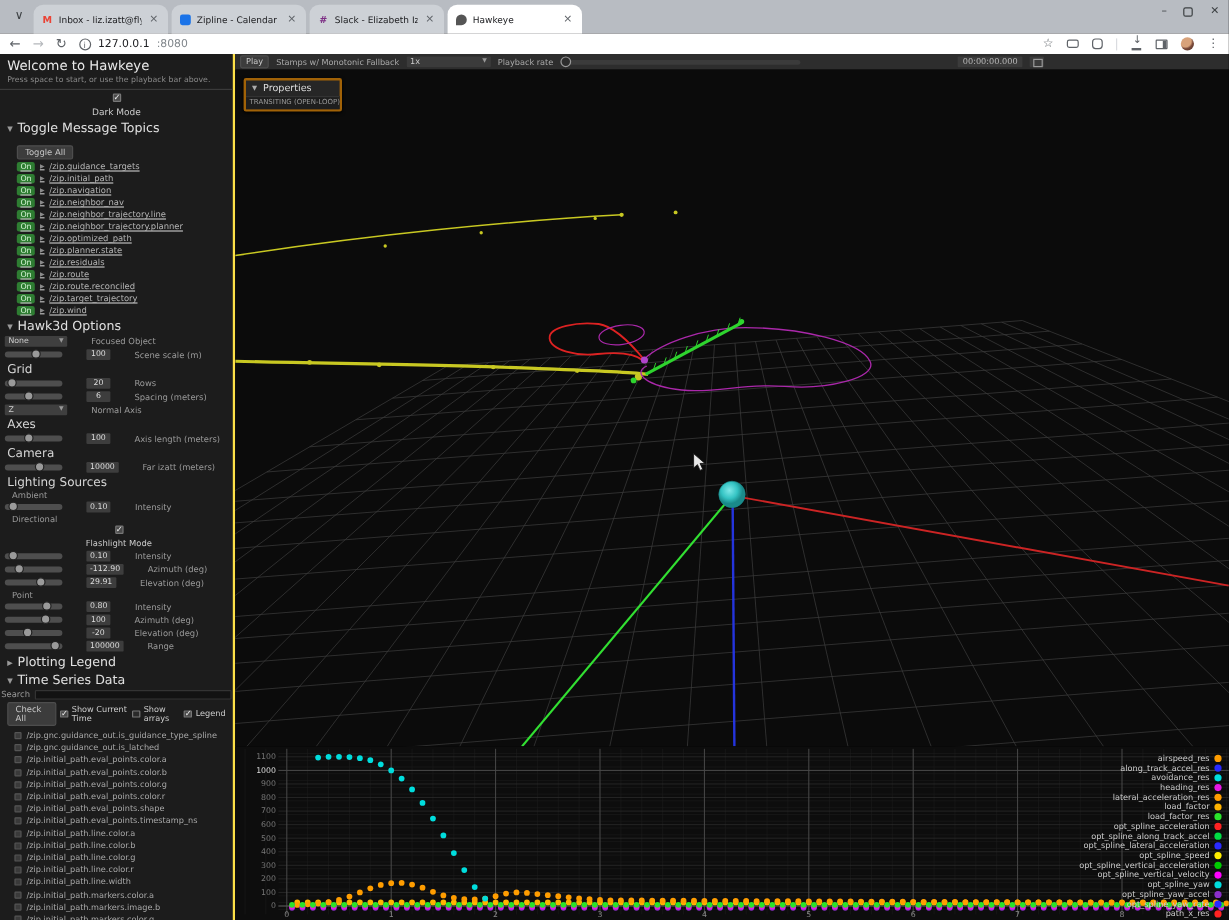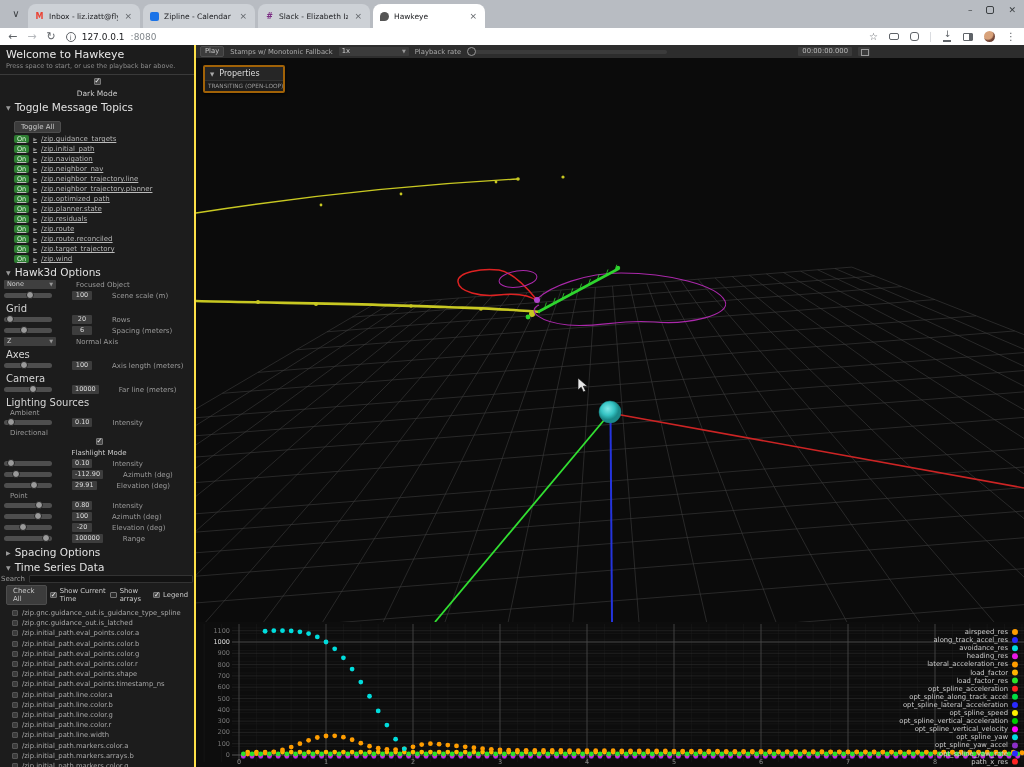--- a/index.html
+++ b/index.html
@@ -290,21 +290,21 @@
           </span>
           <span class="valbox">100</span>
           <span class="ctl-label">Axis length (meters)</span>
         </div>
         <div class="grp-head">Camera</div>
         <div class="ctl-row">
           <span class="slider">
             <span class="knob" style="left: calc(60% - 4px);"></span>
           </span>
           <span class="valbox">10000</span>
-          <span class="ctl-label">Far line (meters)</span>
+          <span class="ctl-label">Far izatt (meters)</span>
         </div>
       </div>
     <div class="grp-head">Lighting Sources</div>
     <div id="lighting">
         <div class="sub-label">Ambient</div>
         <div class="ctl-row">
           <span class="slider">
             <span class="knob" style="left: calc(15% - 4px);"></span>
           </span>
           <span class="valbox">0.10</span>
@@ -361,21 +361,21 @@
         <div class="ctl-row">
           <span class="slider">
             <span class="knob" style="left: calc(88% - 4px);"></span>
           </span>
           <span class="valbox">100000</span>
           <span class="ctl-label">Range</span>
         </div>
       </div>
     <div class="sec-head">
       <span class="arr">▶</span>
-      <span>Spacing Options</span>
+      <span>Plotting Legend</span>
     </div>
     <div class="sec-head">
       <span class="arr">▼</span>
       <span>Time Series Data</span>
     </div>
     <div class="search-row">
       <span class="search-label">Search</span>
       <span class="search-input"></span>
     </div>
     <div class="ts-ctl-row">
@@ -441,21 +441,21 @@
         <div class="ts-item">
           <span class="ts-chk"></span>
           <span class="ts-name">/zip.initial_path.line.width</span>
         </div>
         <div class="ts-item">
           <span class="ts-chk"></span>
           <span class="ts-name">/zip.initial_path.markers.color.a</span>
         </div>
         <div class="ts-item">
           <span class="ts-chk"></span>
-          <span class="ts-name">/zip.initial_path.markers.arrays.b</span>
+          <span class="ts-name">/zip.initial_path.markers.image.b</span>
         </div>
         <div class="ts-item">
           <span class="ts-chk"></span>
           <span class="ts-name">/zip.initial_path.markers.color.g</span>
         </div>
         <div class="ts-item">
           <span class="ts-chk"></span>
           <span class="ts-name">/zip.initial_path.markers.color.r</span>
         </div>
         <div class="ts-item">

